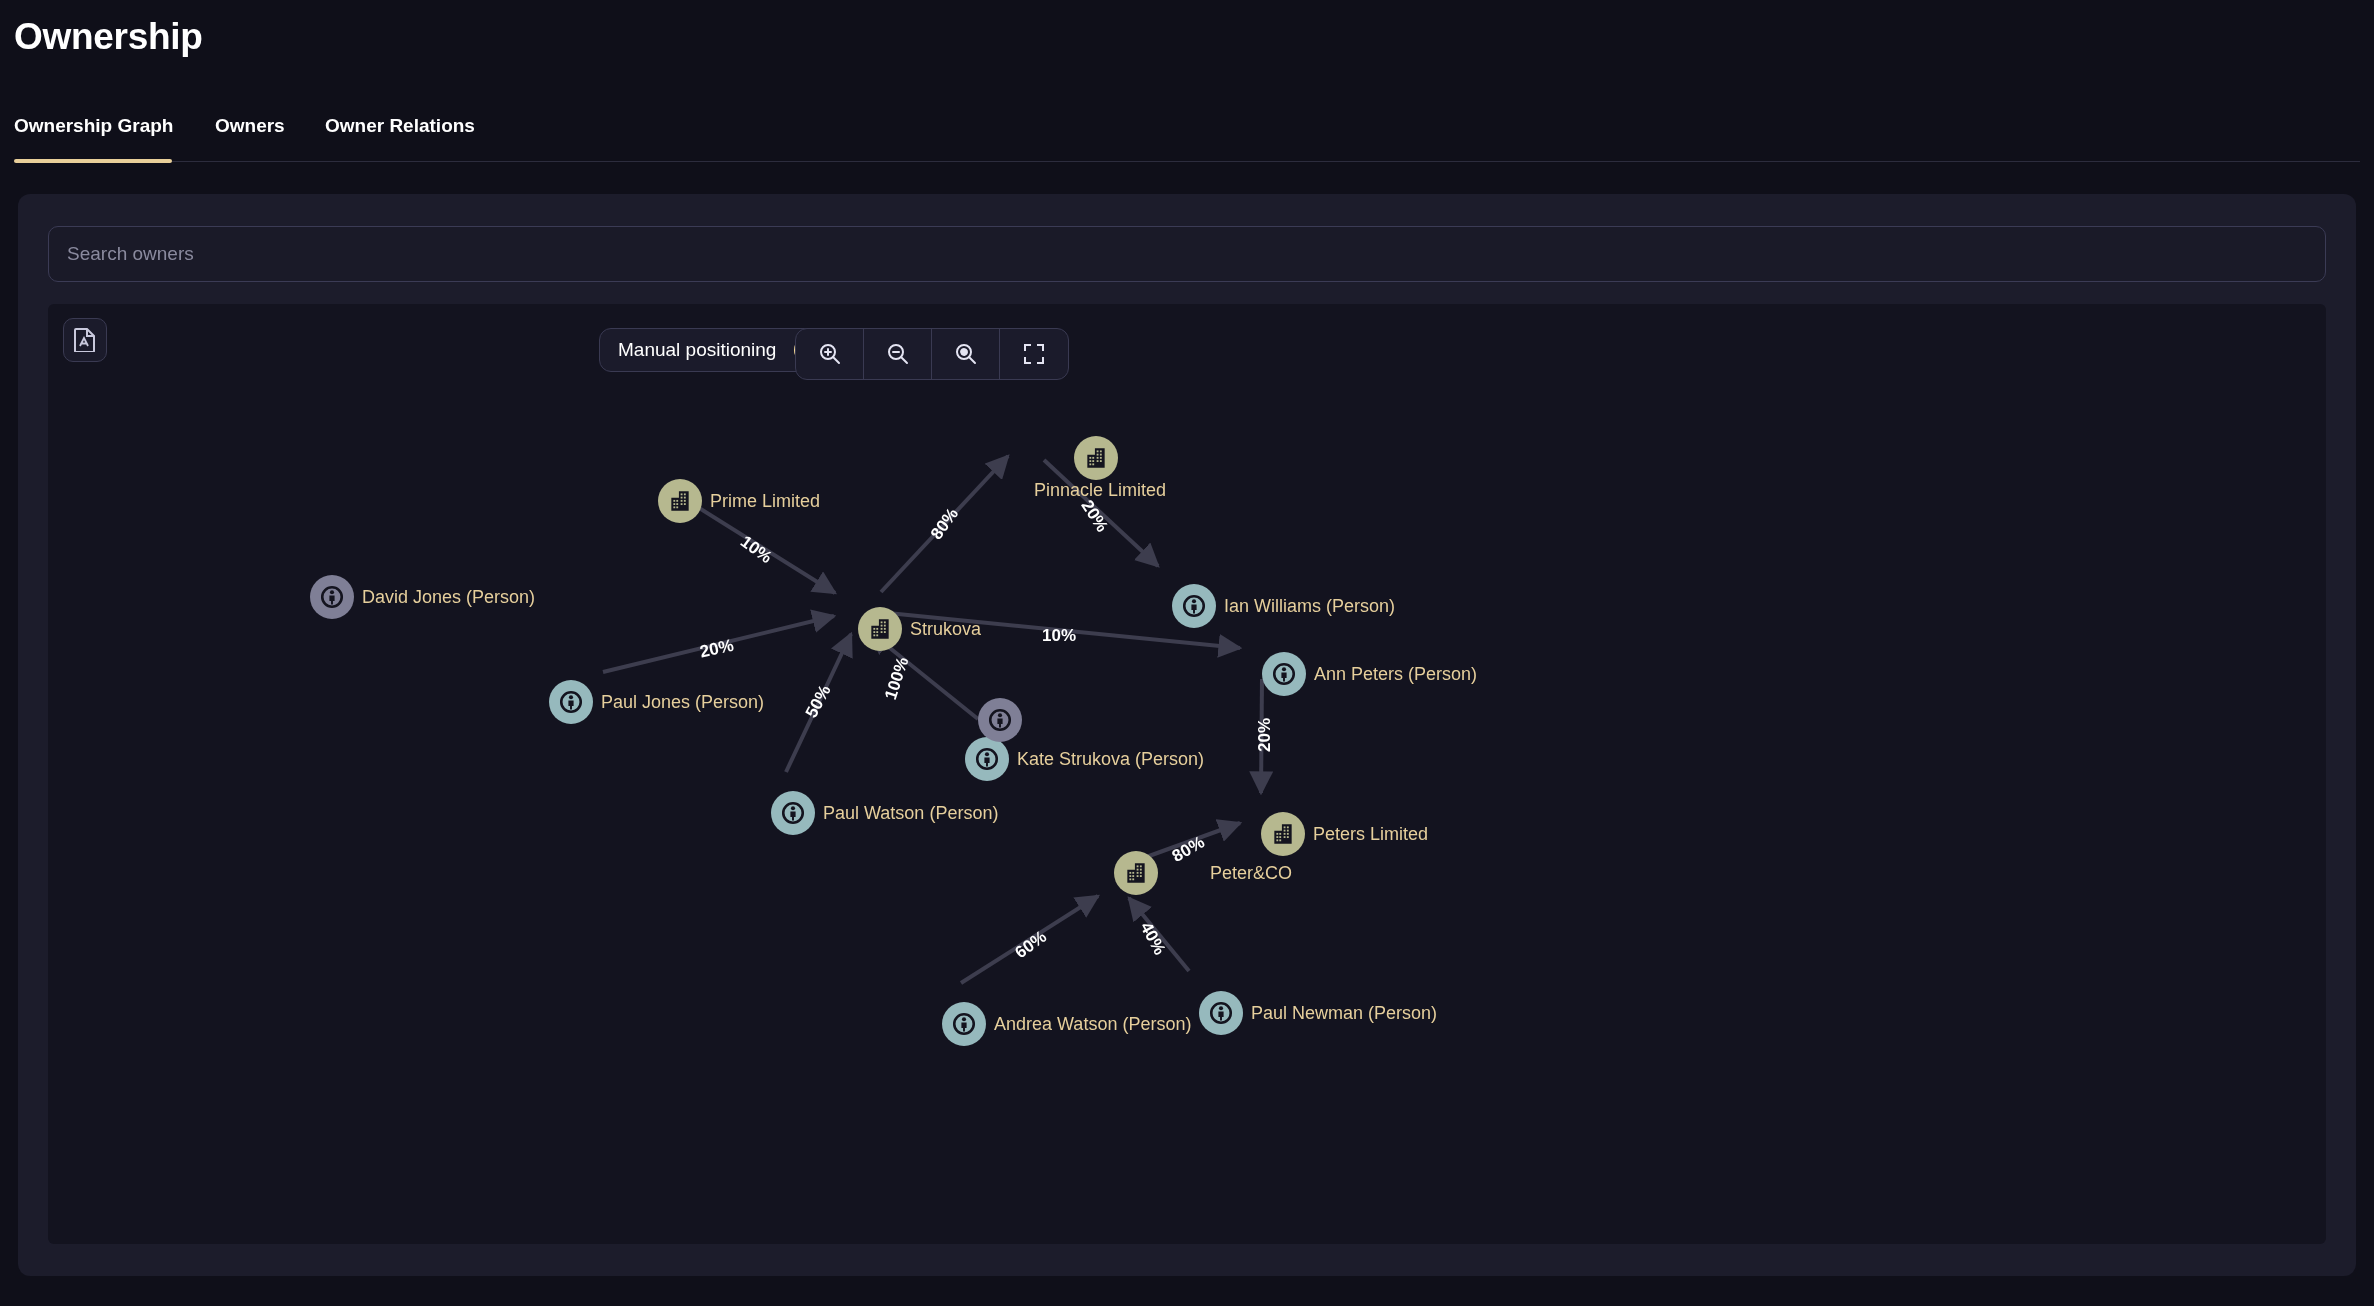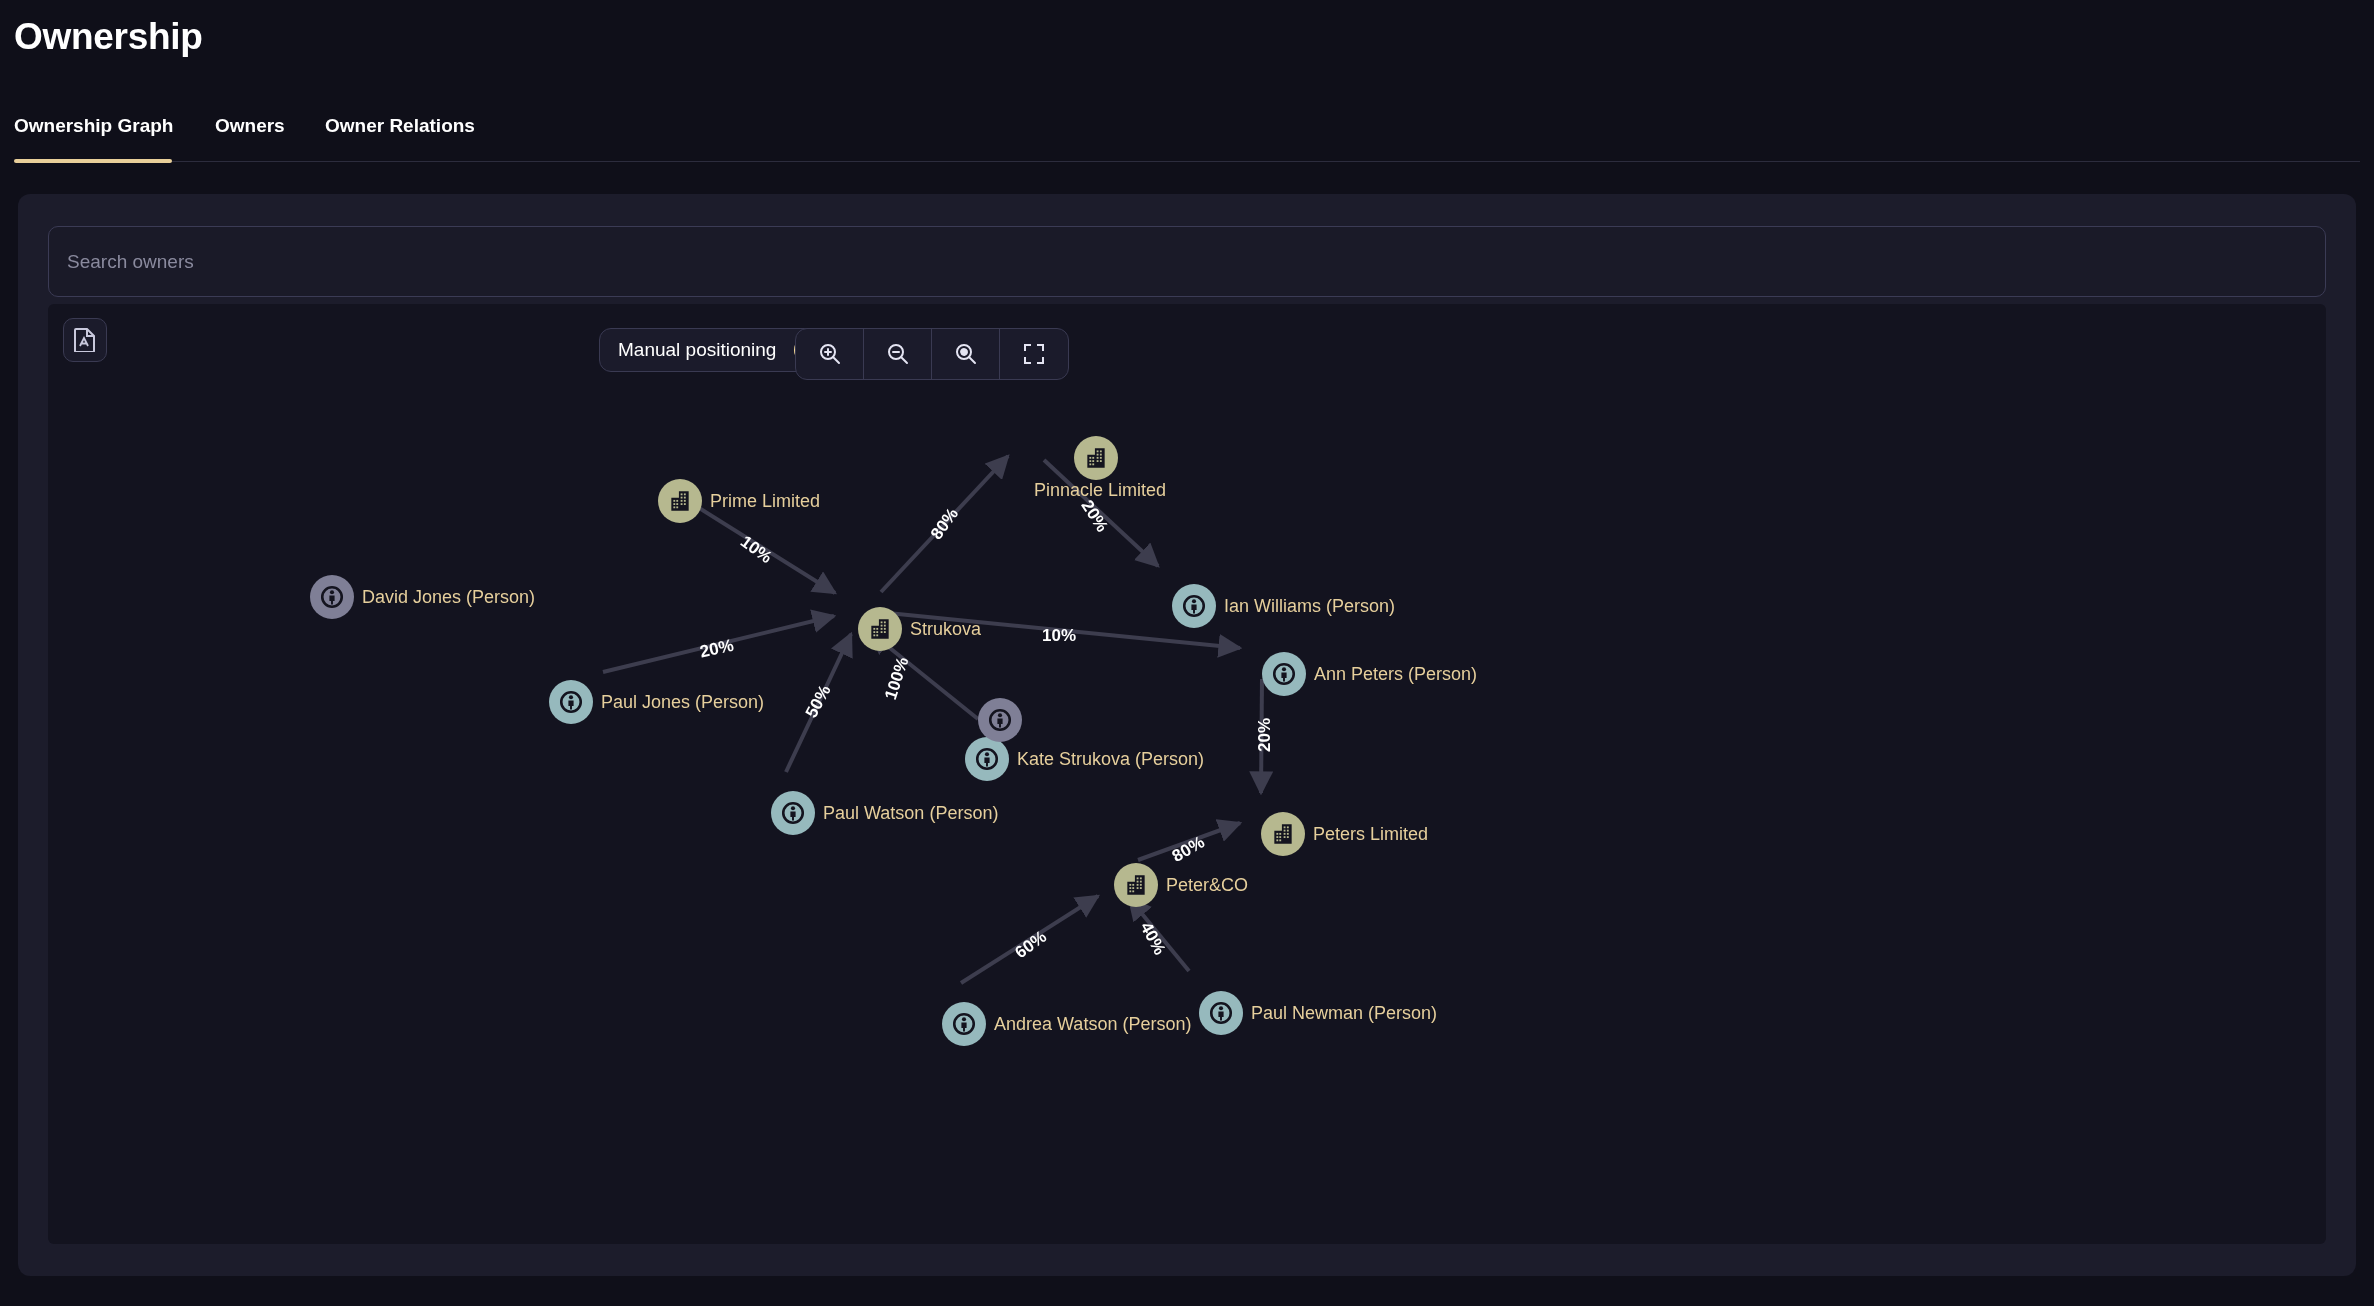--- a/index.html
+++ b/index.html
@@ -56,21 +56,21 @@
   .card {
     position: absolute;
     left: 18px; top: 194px;
     width: 2338px; height: 1082px;
     background: #1c1c2b;
     border-radius: 12px;
   }
   .search-box {
     position: absolute;
     left: 30px; top: 32px;
-    width: 2278px; height: 71px;
+    width: 2278px; height: 56px;
     background: #15152130;
     border: 1px solid #3b3b55;
     border-radius: 10px;
     color: #9b9bb0;
     font-size: 19px;
     font-family: "Liberation Sans", sans-serif;
     padding: 0 18px;
     outline: none;
   }
   .search-box::placeholder { color: #8a8a9e; }
@@ -395,21 +395,21 @@
                   <rect x="8.6" y="11" width="1.7" height="1.7"></rect>
       <rect x="5.9" y="14" width="1.7" height="1.7"></rect>
                   <rect x="8.6" y="14" width="1.7" height="1.7"></rect>
       <rect x="5.9" y="17" width="1.7" height="1.7"></rect>
                   <rect x="8.6" y="17" width="1.7" height="1.7"></rect>
     </g>
   </svg>
             </div>
             <div class="node-label">Peters Limited</div>
           </div>
-          <div class="node" style="left: 1066px; top: 559px;">
+          <div class="node" style="left: 1066px; top: 547px; gap: 44px;">
             <div class="node-circle" style="width:44px;height:44px;background:#b6b88f;">
               <svg width="26" height="26" viewBox="0 0 24 24">
     <path d="M4 21 V9 h7 V3 h9 v18 z" fill="#14141f"></path>
     <g fill="#b6b88f">
       <rect x="12.6" y="5" width="1.7" height="1.7"></rect>
                   <rect x="15.6" y="5" width="1.7" height="1.7"></rect>
       <rect x="12.6" y="8" width="1.7" height="1.7"></rect>
                   <rect x="15.6" y="8" width="1.7" height="1.7"></rect>
       <rect x="12.6" y="11" width="1.7" height="1.7"></rect>
                   <rect x="15.6" y="11" width="1.7" height="1.7"></rect>

